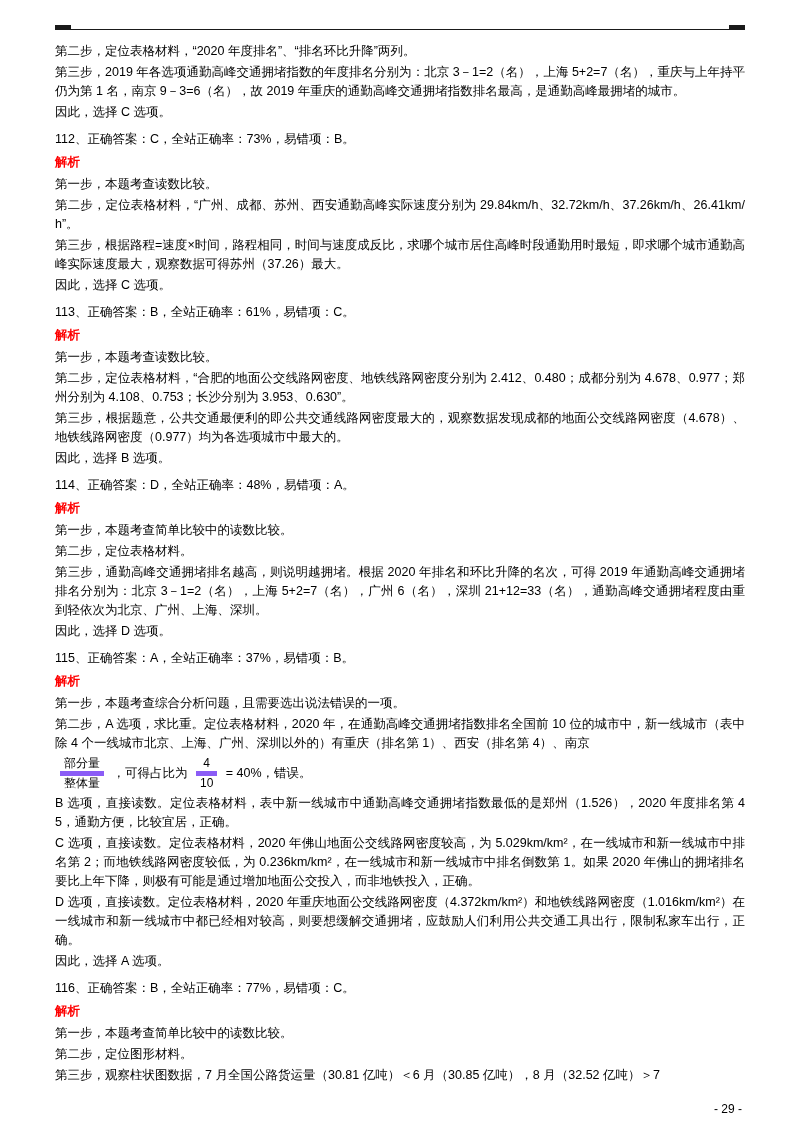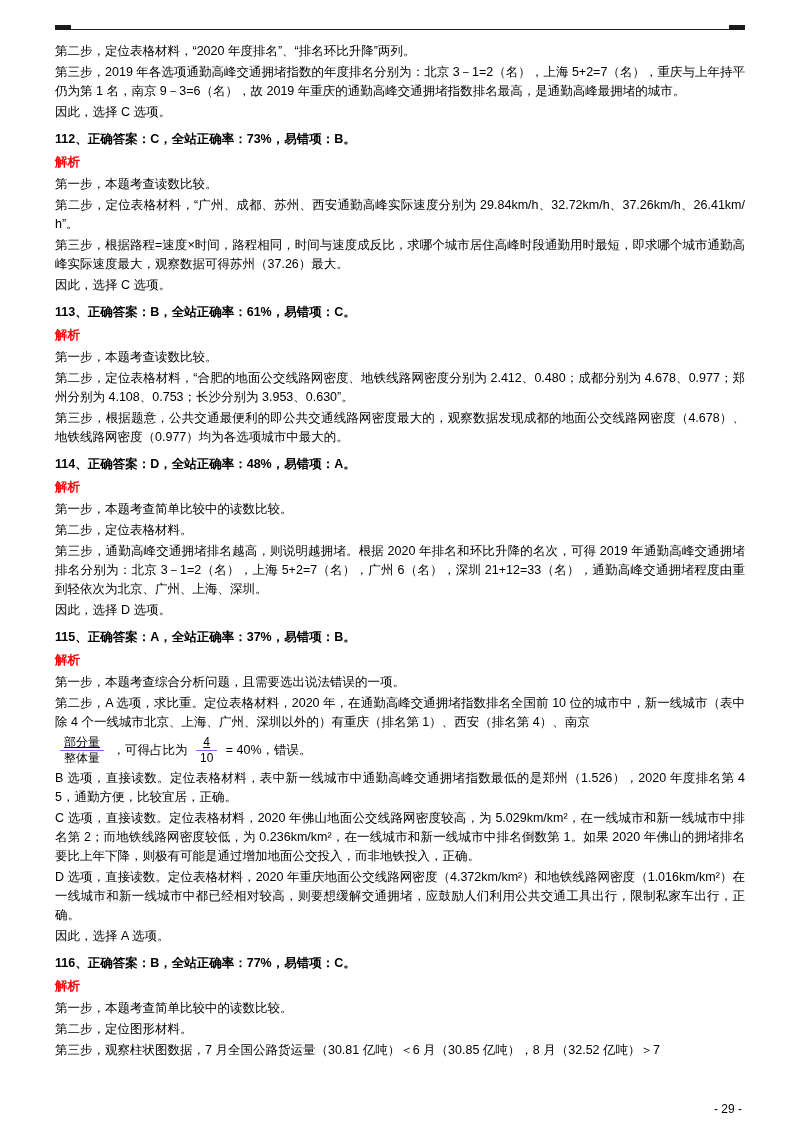--- a/index.html
+++ b/index.html
@@ -34,40 +34,40 @@
   .header-rule::after { right: 0; }
   .content { position: relative; padding-top: 6px; }
   p {
     margin: 0 0 2px 0;
     font-size: 12.5px;
     line-height: 19px;
     text-align: justify;
     word-break: break-all;
   }
   p.bold {
-    font-weight: bold;
+    font-weight: normal;
     margin: 8px 0 4px 0;
   }
   p.jiexi {
     color: #fe0000;
     font-weight: bold;
     margin: 2px 0 3px 0;
   }
   p.formula {
     margin: 3px 0 3px 0;
   }
   .frac {
     display: inline-block;
     text-align: center;
     vertical-align: middle;
     line-height: 1.25;
     margin: 0 5px;
     font-size: 12px;
   }
-  .frac .num { display: block; border-bottom: 1px solid #8b5cf6; padding: 0 4px; text-decoration: underline; }
+  .frac .num { display: block; border-bottom: 5px solid #8b5cf6; padding: 0 4px; }
   .frac .den { display: block; padding: 0 4px; }
   .page-number {
     position: absolute;
     bottom: 16px;
     right: 58px;
     font-size: 12px;
     color: #000000;
   }
 </style>
 </head>
@@ -86,20 +86,21 @@
     <p>第一步，本题考查读数比较。</p>
     <p>第二步，定位表格材料，“广州、成都、苏州、西安通勤高峰实际速度分别为 29.84km/h、32.72km/h、37.26km/h、26.41km/h”。</p>
     <p>第三步，根据路程=速度×时间，路程相同，时间与速度成反比，求哪个城市居住高峰时段通勤用时最短，即求哪个城市通勤高峰实际速度最大，观察数据可得苏州（37.26）最大。</p>
     <p>因此，选择 C 选项。</p>
 
     <p class="bold">113、正确答案：B，全站正确率：61%，易错项：C。</p>
     <p class="jiexi">解析</p>
     <p>第一步，本题考查读数比较。</p>
     <p>第二步，定位表格材料，“合肥的地面公交线路网密度、地铁线路网密度分别为 2.412、0.480；成都分别为 4.678、0.977；郑州分别为 4.108、0.753；长沙分别为 3.953、0.630”。</p>
     <p>第三步，根据题意，公共交通最便利的即公共交通线路网密度最大的，观察数据发现成都的地面公交线路网密度（4.678）、地铁线路网密度（0.977）均为各选项城市中最大的。</p>
+    <p>因此，选择 B 选项。</p>
 
     <p class="bold">114、正确答案：D，全站正确率：48%，易错项：A。</p>
     <p class="jiexi">解析</p>
     <p>第一步，本题考查简单比较中的读数比较。</p>
     <p>第二步，定位表格材料。</p>
     <p>第三步，通勤高峰交通拥堵排名越高，则说明越拥堵。根据 2020 年排名和环比升降的名次，可得 2019 年通勤高峰交通拥堵排名分别为：北京 3－1=2（名），上海 5+2=7（名），广州 6（名），深圳 21+12=33（名），通勤高峰交通拥堵程度由重到轻依次为北京、广州、上海、深圳。</p>
     <p>因此，选择 D 选项。</p>
 
     <p class="bold">115、正确答案：A，全站正确率：37%，易错项：B。</p>
     <p class="jiexi">解析</p>

